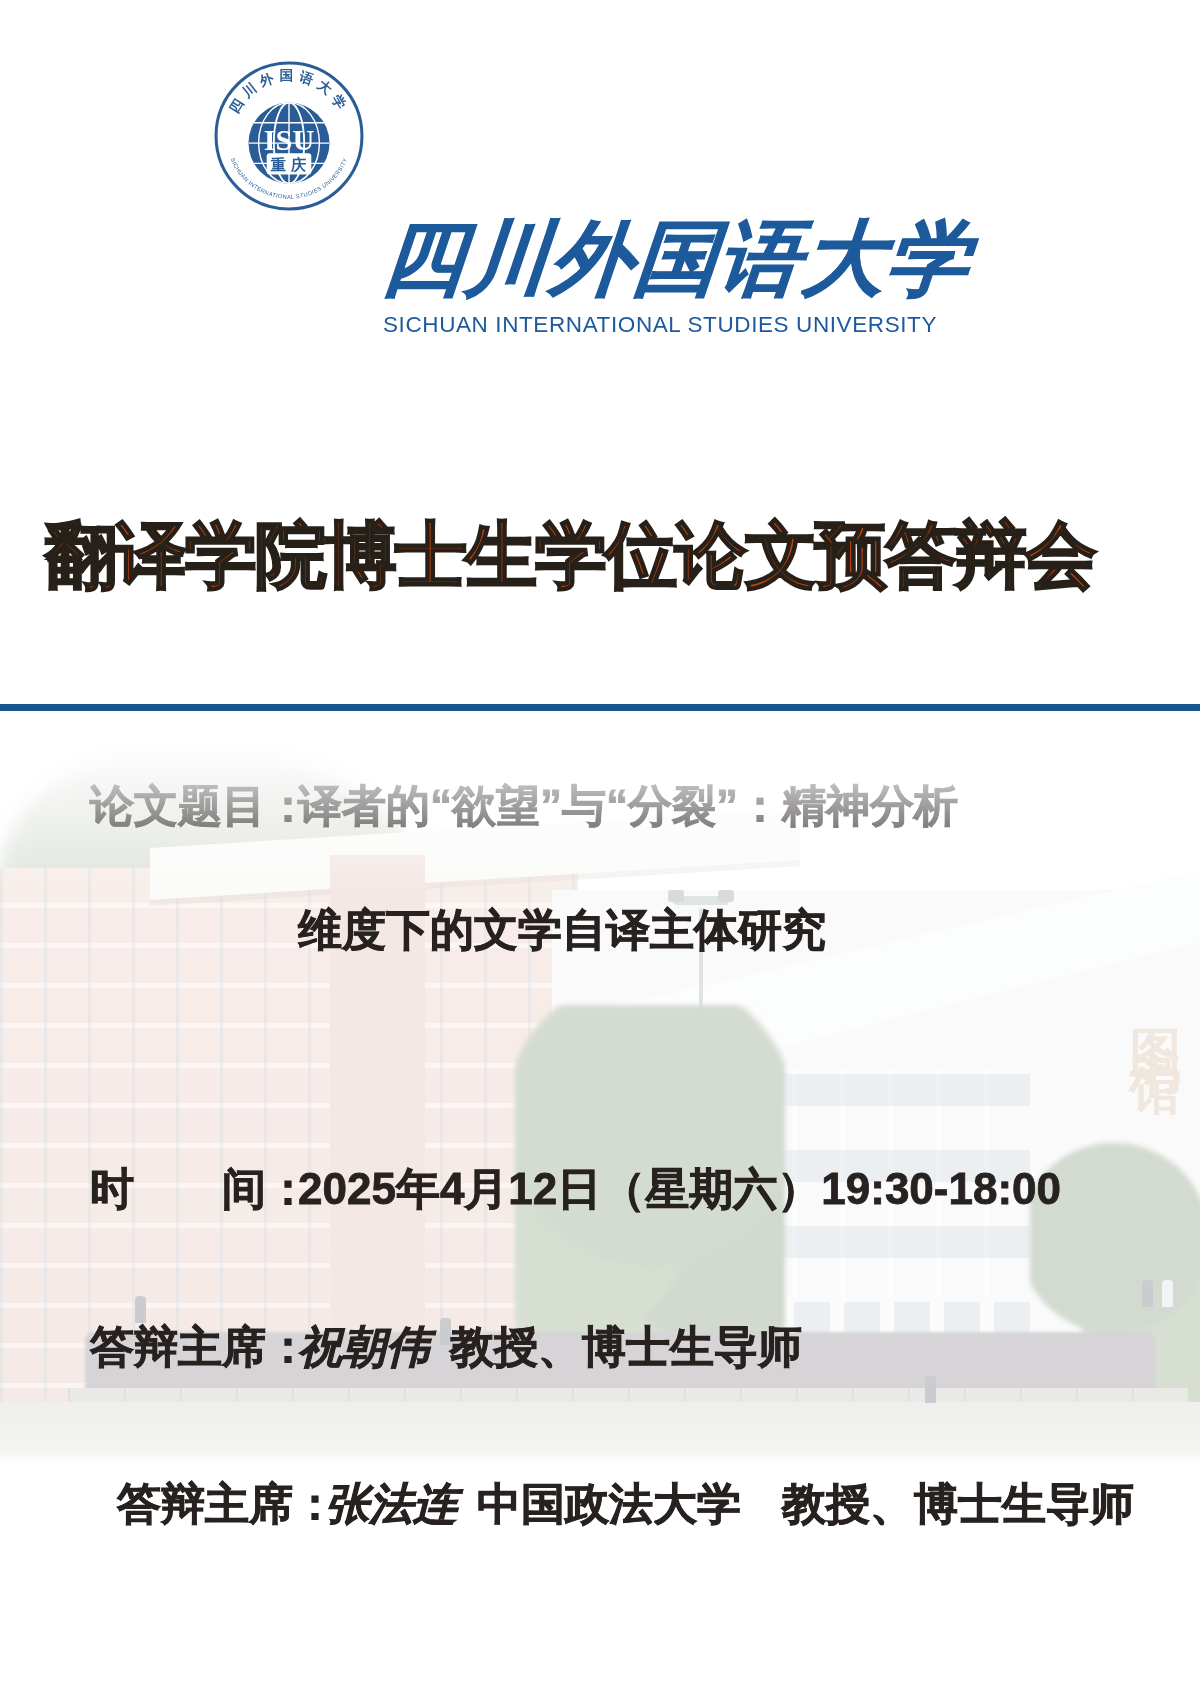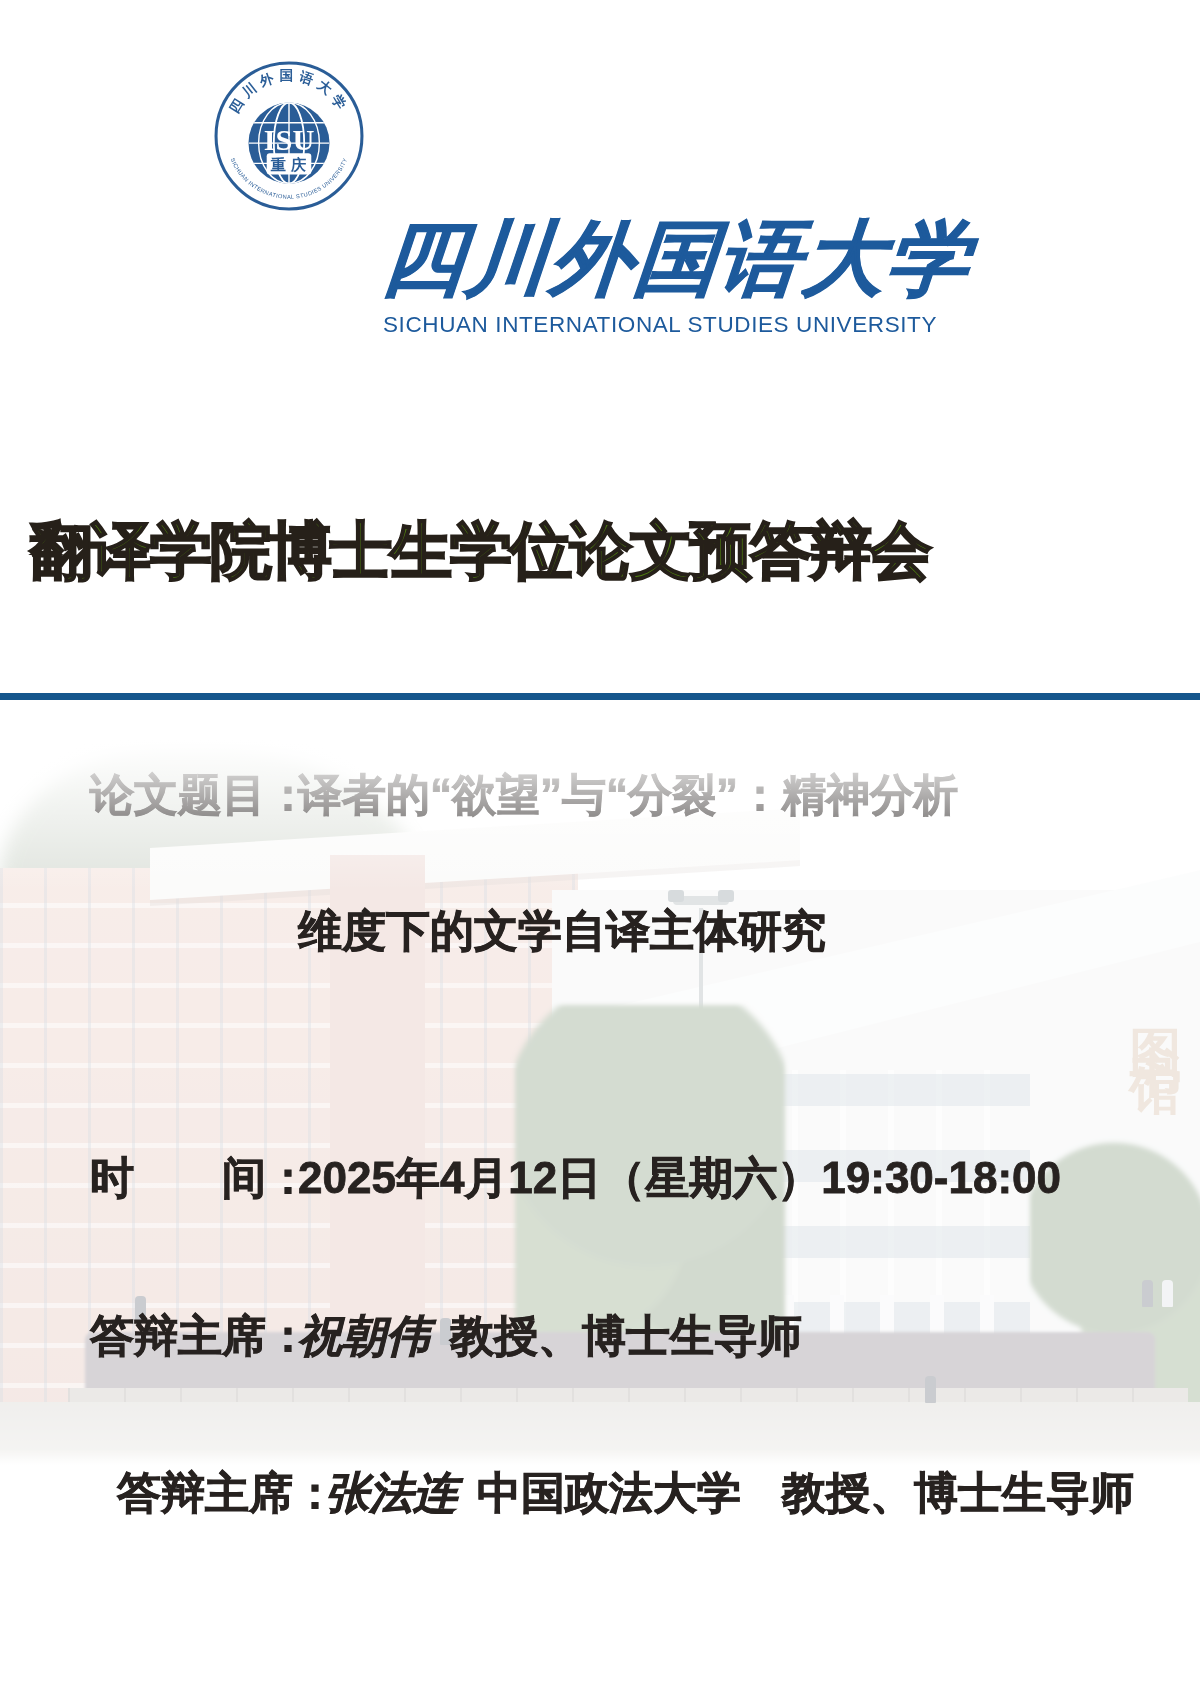--- a/index.html
+++ b/index.html
@@ -60,36 +60,36 @@
 
   
   .logo{position:absolute;left:213px;top:60px;width:152px;height:152px;}
   .uni-name-block{position:absolute;left:383px;top:52px;width:540px;text-align:center;}
   .uni-name-zh{font-family:"DejaVu Serif","Liberation Serif",serif;font-style:italic;font-weight:900;
         font-size:82px;line-height:100px;color:#1d5a9c;letter-spacing:2px;white-space:nowrap;
         transform:skewX(-5deg);-webkit-text-stroke:1px #1d5a9c;}
   .uni-name-en{margin-top:4px;font-size:22.5px;letter-spacing:.6px;color:#1d5a9c;white-space:nowrap;}
 
   
-  .poster-title{position:absolute;left:30px;top:232px;width:1080px;
-        font-size:62px;font-weight:900;letter-spacing:-2px;color:#4d7c0f;line-height:1.05;
+  .poster-title{position:absolute;left:30px;top:232px;width:1080px;text-align:center;
+        font-size:72px;font-weight:900;letter-spacing:-2px;color:#c2410c;line-height:1.05;
         -webkit-text-stroke:2.2px #262019;white-space:nowrap;}
   .rule{position:absolute;left:0;top:342px;width:1200px;height:7px;background:#15568c;}
 
   
   .row{position:absolute;left:90px;width:1080px;height:52px;font-size:44px;font-weight:700;
        line-height:1.06;color:#272220;-webkit-text-stroke:.8px #272220;white-space:nowrap;}
   .row .cell{position:absolute;top:0;}
   .c-label{left:0;}
   .c-content{left:208px;}
   .c-name{left:208px;font-style:italic;}
   .c-univ{left:360px;}
   .c-title{left:665px;}
   .jlabel{display:inline-block;width:176px;text-align:justify;text-align-last:justify;vertical-align:top;}
-  .r-thesis1{top:414px;} .r-thesis2{top:498px;}
+  .r-thesis1{top:414px;} .r-thesis2{top:486px;}
   .r-defender{top:588px;} .r-time{top:693px;} .r-advisor{top:799px;}
   .r-chair{top:904px;margin-left:27px;}
 
   .z{position:relative;z-index:2;}
 </style>
 </head>
 <body>
 
 <div class="page">
 

